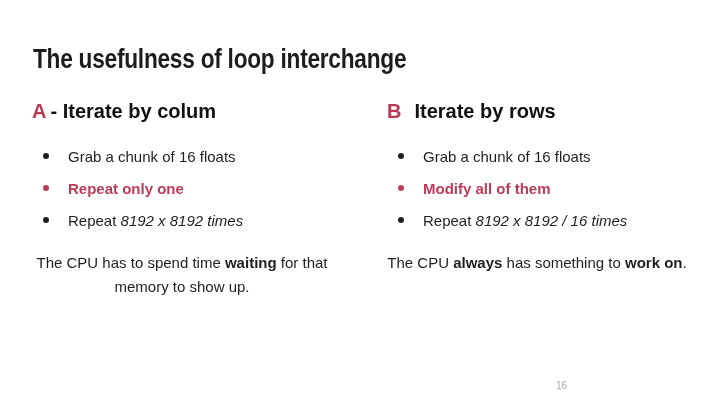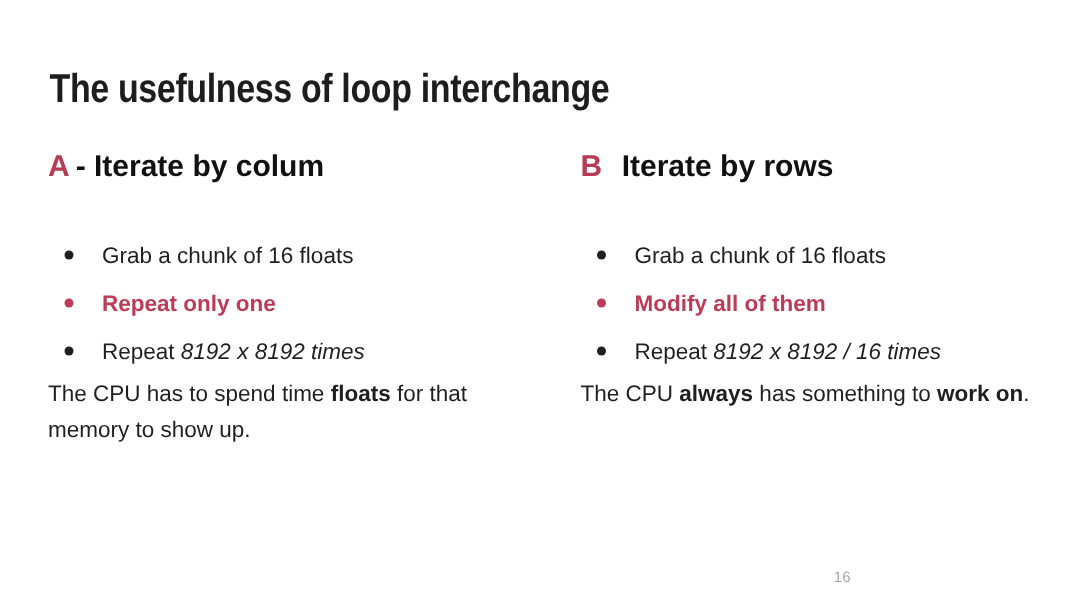--- a/index.html
+++ b/index.html
@@ -6,20 +6,21 @@
   body {
     width: 720px; height: 405px;
     background: #ffffff;
     font-family: "Liberation Sans", sans-serif;
     overflow: hidden;
   }
   .slide {
     position: relative;
     width: 583px; height: 405px;
     background: #ffffff;
+    text-align: center;
   }
   .title {
     position: absolute;
     left: 33px; top: 43px;
     margin: 0;
     font-size: 27px;
     line-height: 32px;
     font-weight: 600;
     color: #1d1d1d;
     letter-spacing: -0.3px;
@@ -41,21 +42,21 @@
     font-size: 20px;
     font-weight: bold;
     color: #111111;
     white-space: nowrap;
   }
   .col-heading .letter { color: #b93a54; }
   .col-a .heading-text { margin-left: 4px; }
   .col-b .heading-text { margin-left: 13px; }
   .bullets {
     position: absolute;
-    left: 0; top: 161px;
+    left: 0; top: 147px;
     margin: 0; padding: 0;
     list-style: none;
   }
   .bullet {
     display: flex;
     align-items: flex-start;
     height: 19px;
     margin-bottom: 13px;
     font-size: 15px;
     color: #1f1f1f;
@@ -106,21 +107,21 @@
       <li class="bullet accent">
         <span class="dot"></span>
         <span class="bullet-text">Repeat only one</span>
       </li>
       <li class="bullet">
         <span class="dot"></span>
         <span class="bullet-text"><span>Repeat </span><i>8192 x 8192 times</i></span>
       </li>
     </ul>
 
-    <p class="note"><span>The CPU has to spend time </span><b>floats</b><span> for that memory to show up.</span></p>
+    <p class="note"><span>The CPU has to spend time </span><b>waiting</b><span> for that memory to show up.</span></p>
   </section>
 
   <section class="col col-b">
     <h2 class="col-heading"><span class="letter">B</span><span class="heading-text">Iterate by rows</span></h2>
 
     <ul class="bullets">
       <li class="bullet">
         <span class="dot"></span>
         <span class="bullet-text">Grab a chunk of 16 floats</span>
       </li>

